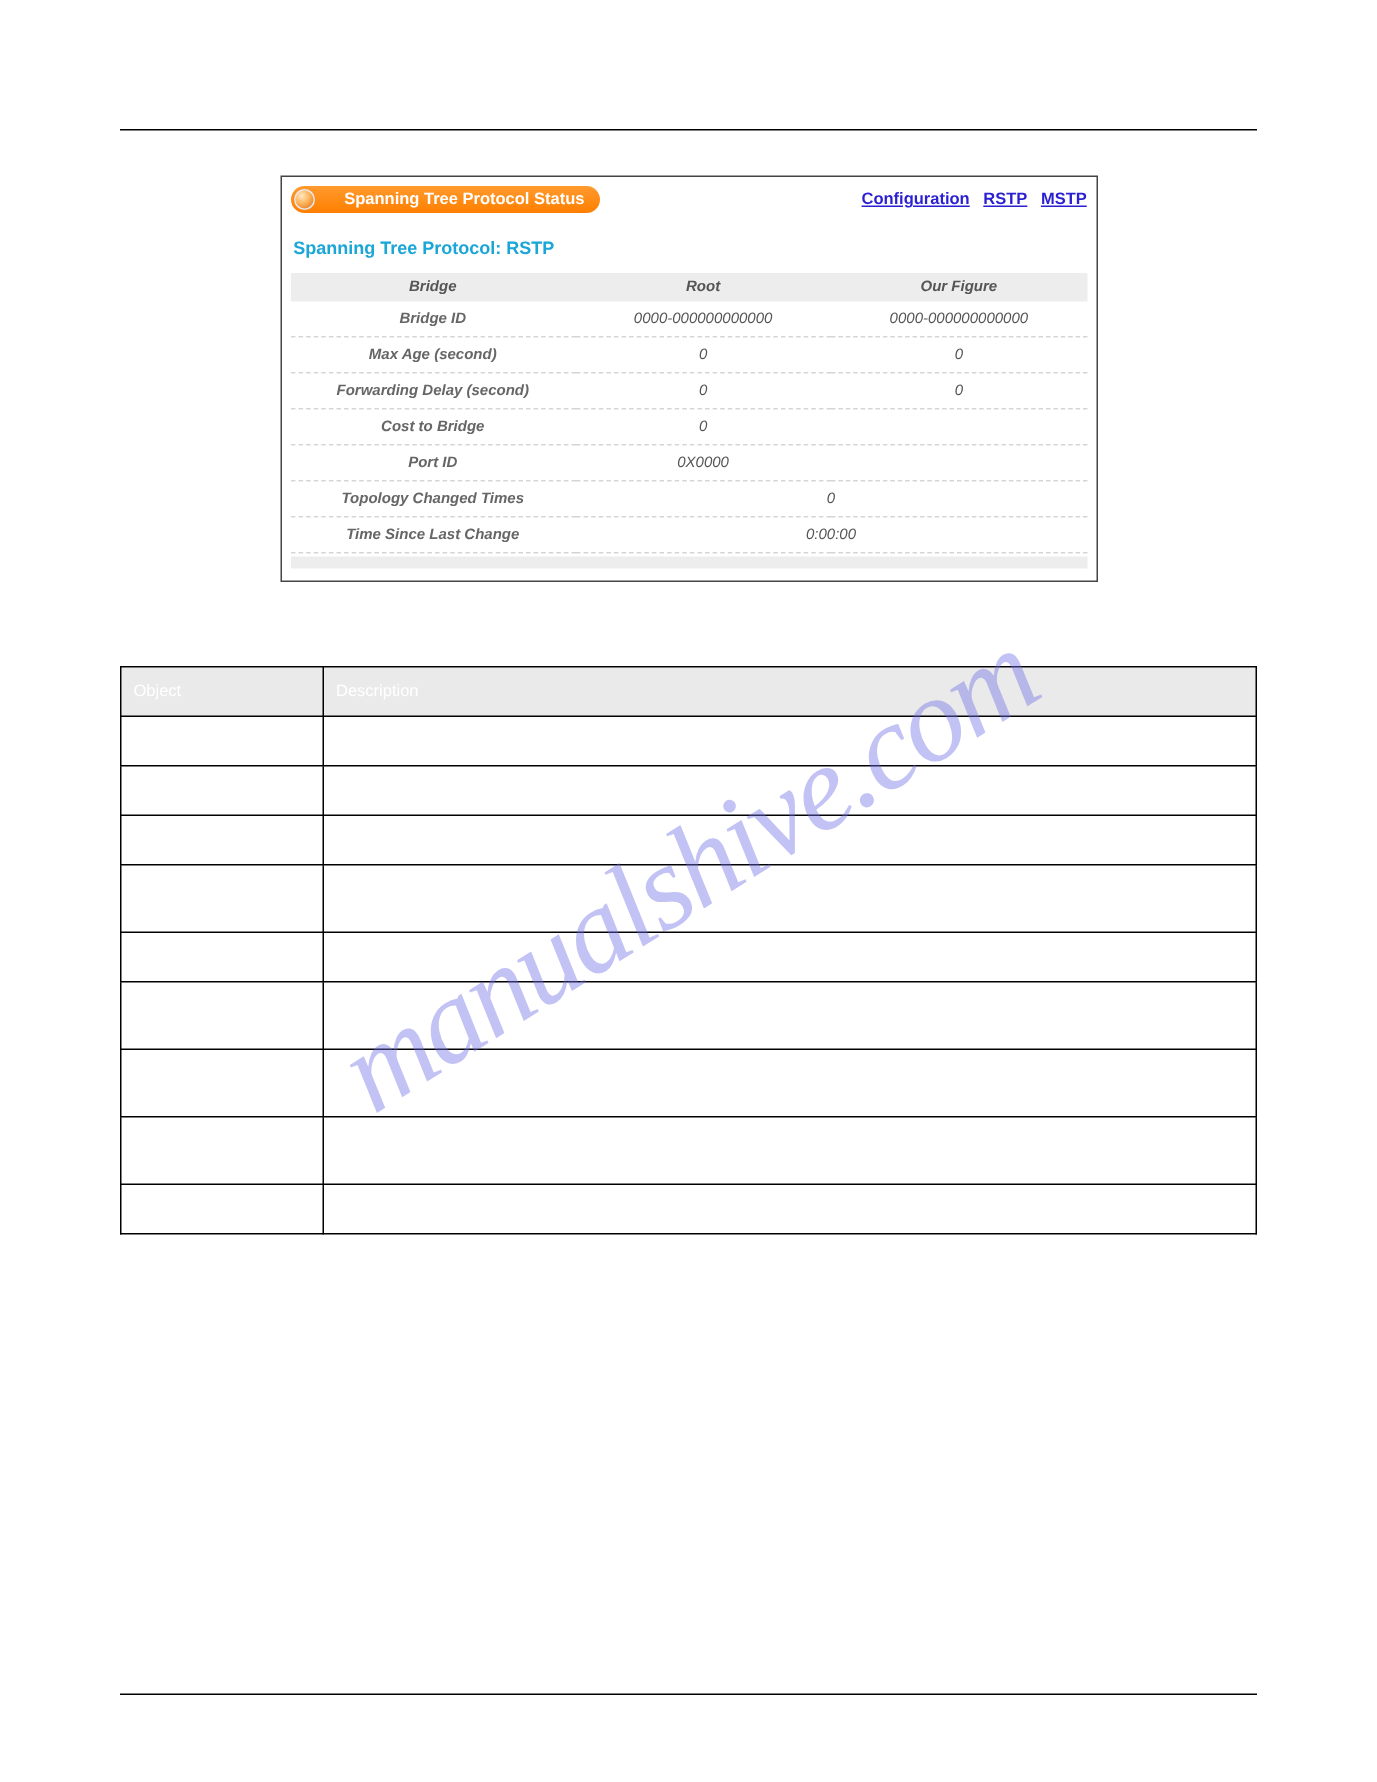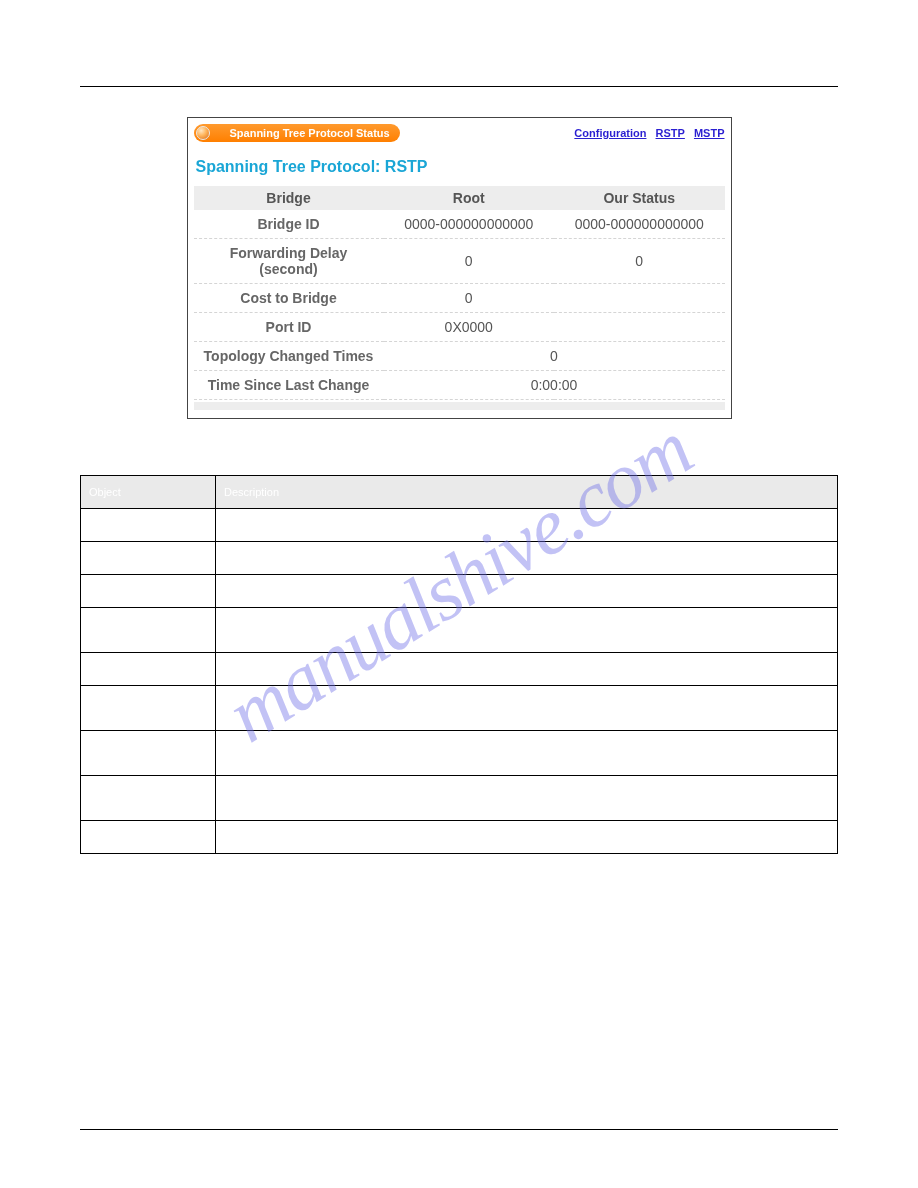--- a/index.html
+++ b/index.html
@@ -70,28 +70,29 @@
   }
   .ss-links a {
     color: #2a1fd1;
     text-decoration: underline;
     font-weight: bold;
     margin-left: 6px;
   }
   .ss-subtitle {
     color: #1aa6d6;
     font-weight: bold;
-    font-size: 16px;
+    font-size: 12px;
     margin: 16px 0 10px 2px;
   }
   .ss-table {
     width: 100%;
     border-collapse: collapse;
-    font-size: 14px;
+    font-size: 10px;
     color: #555;
+    font-style: italic;
   }
   .ss-table th {
     background: #ededed;
     font-weight: bold;
     color: #555;
     padding: 4px 6px;
     border: none;
   }
   .ss-table td {
     padding: 6px 6px;
@@ -196,26 +197,31 @@
           <a href="#">MSTP</a>
         </div>
       </div>
       <div class="ss-subtitle">Spanning Tree Protocol: RSTP</div>
 
       <table class="ss-table">
         <tbody>
             <tr>
           <th>Bridge</th>
           <th>Root</th>
-          <th>Our Status</th>
+          <th>Our Figure</th>
         </tr>
         <tr>
           <td class="lab">Bridge ID</td>
           <td>0000-000000000000</td>
           <td>0000-000000000000</td>
+        </tr>
+        <tr>
+          <td class="lab">Max Age (second)</td>
+          <td>0</td>
+          <td>0</td>
         </tr>
         <tr>
           <td class="lab">Forwarding Delay (second)</td>
           <td>0</td>
           <td>0</td>
         </tr>
         <tr>
           <td class="lab">Cost to Bridge</td>
           <td>0</td>
           <td></td>

